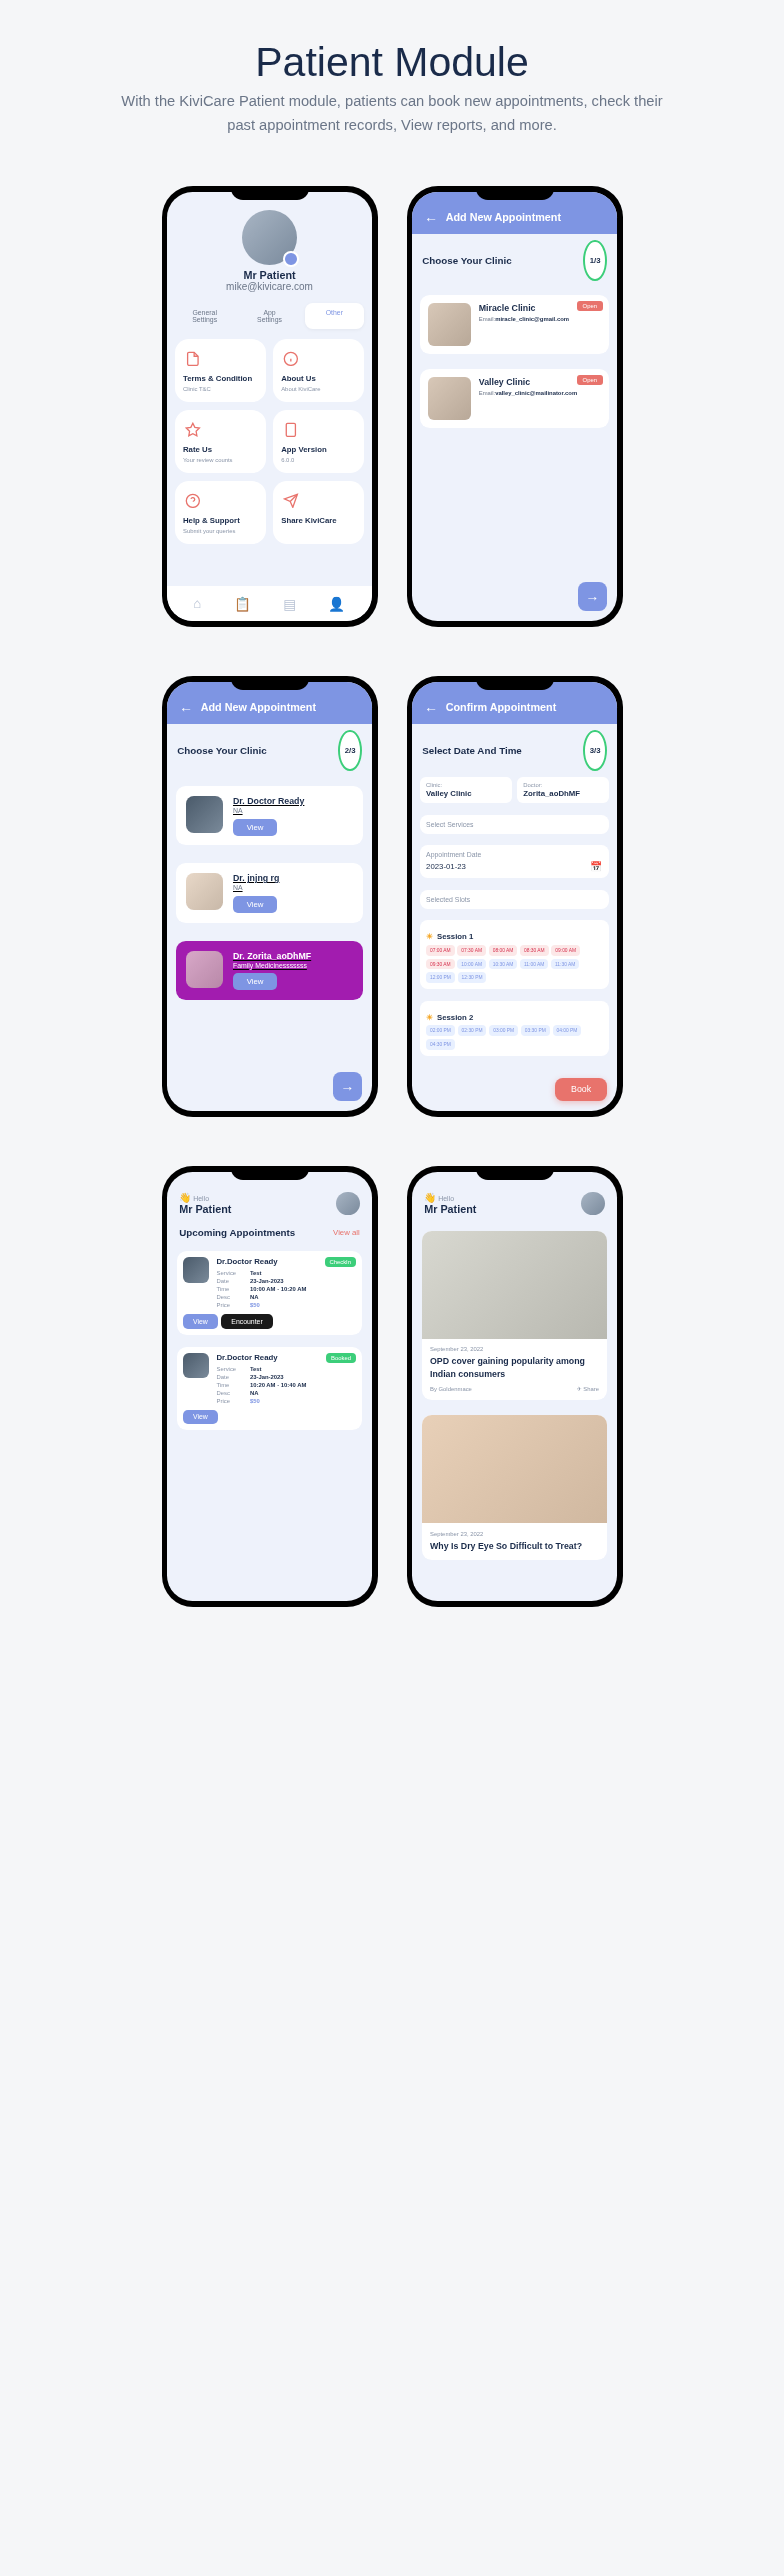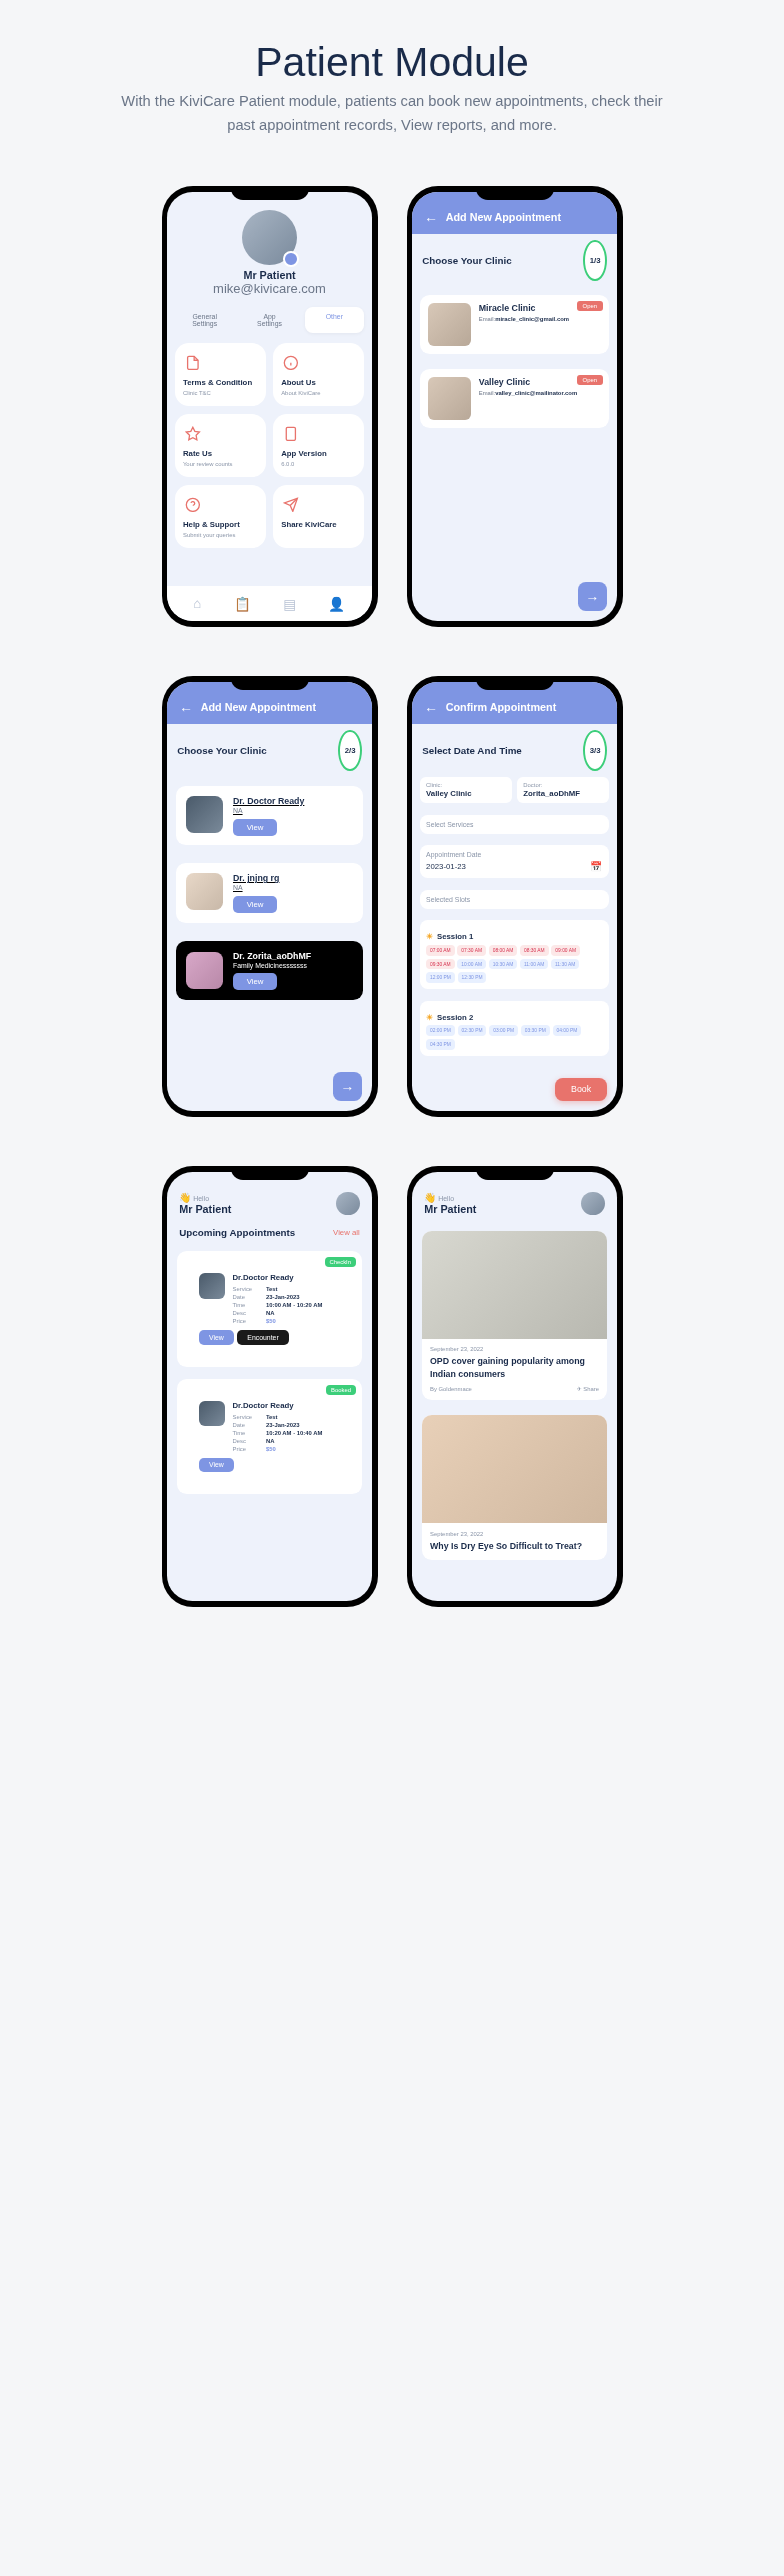--- a/index.html
+++ b/index.html
@@ -10,21 +10,21 @@
 .phones-row { display: flex; gap: 29px; justify-content: center; margin-bottom: 49px; }
 .phone { width: 216px; height: 441px; background: #000; border-radius: 31px; padding: 5.9px; position: relative; }
 .phone-screen { width: 100%; height: 100%; background: #eef2fb; border-radius: 25.5px; overflow: hidden; position: relative; display: flex; flex-direction: column; }
 .notch { position: absolute; top: 0; left: 50%; transform: translateX(-50%); width: 78px; height: 13.7px; background: #000; border-radius: 0 0 11.8px 11.8px; z-index: 10; }
 .app-header { background: #7e95e3; color: #fff; padding: 17.7px 11.8px 9.8px; display: flex; align-items: center; gap: 7.8px; font-size: 10.8px; font-weight: 600; }
 .app-header .back-arrow { font-size: 13.7px; }
 .avatar-lg { width: 55px; height: 55px; border-radius: 50%; background: #8a9db0; margin: 17.7px auto 3.9px; background-image: linear-gradient(135deg, #a8b5c4, #7a8a9c); position: relative; }
 .avatar-sm { width: 23.5px; height: 23.5px; border-radius: 50%; background: linear-gradient(135deg, #a8b5c4, #7a8a9c); }
 .edit-badge { position: absolute; bottom: -2px; right: -2px; width: 15.7px; height: 15.7px; border-radius: 50%; background: #7e95e3; border: 2px solid #fff; }
 .user-name { text-align: center; font-size: 10.8px; font-weight: 700; color: #1a2b4a; }
-.user-email { text-align: center; font-size: 13px; color: #6b7688; margin-bottom: 11.8px; }
+.user-email { text-align: center; font-size: 10px; color: #6b7688; margin-bottom: 11.8px; }
 .tabs { display: flex; gap: 5.9px; padding: 0 7.8px; }
 .tab { flex: 1; text-align: center; font-size: 6.9px; padding: 5.9px 2px; border-radius: 7.8px; color: #6b7688; }
 .tab.active { background: #fff; color: #7e95e3; box-shadow: 0 1px 3.9px rgba(0,0,0,0.05); }
 .grid-2 { display: grid; grid-template-columns: 1fr 1fr; gap: 7.8px; margin-top: 9.8px; padding: 0 7.8px; }
 .settings-card { background: #fff; border-radius: 14px; padding: 9.8px 7.8px; }
 .settings-icon { width: 19.6px; height: 19.6px; display: flex; align-items: center; justify-content: center; color: #e8736c; margin-bottom: 5.9px; font-size: 13.7px; }
 .settings-title { font-size: 7.8px; font-weight: 700; color: #1a2b4a; line-height: 1.3; }
 .settings-sub { font-size: 5.9px; color: #8a95a8; margin-top: 2px; }
 .bottom-nav { position: absolute; bottom: 0; left: 0; right: 0; height: 35px; background: #fff; display: flex; align-items: center; justify-content: space-around; padding: 0 9.8px; border-radius: 0 0 25.5px 25.5px; }
 .nav-item { color: #b8c2d4; font-size: 13.7px; }
@@ -34,21 +34,21 @@
 .step-circle { width: 23.5px; height: 41px; border-radius: 50%; border: 2.9px solid #3cce7a; background: #fff; display: flex; align-items: center; justify-content: center; font-size: 7.8px; font-weight: 700; color: #1a2b4a; }
 .clinic-card { background: #fff; border-radius: 9.8px; padding: 7.8px; margin: 7.8px; display: flex; gap: 7.8px; position: relative; }
 .clinic-img { width: 43px; height: 43px; border-radius: 5.9px; background: linear-gradient(135deg, #d8c8b8, #b8a898); flex-shrink: 0; }
 .clinic-info { flex: 1; }
 .clinic-name { font-size: 8.8px; font-weight: 700; color: #1a2b4a; }
 .clinic-email { font-size: 5.9px; color: #6b7688; margin-top: 2px; line-height: 1.4; word-break: break-all; }
 .clinic-email b { color: #1a2b4a; }
 .open-badge { position: absolute; top: 5.9px; right: 5.9px; background: #e8736c; color: #fff; font-size: 5.9px; padding: 2px 5.9px; border-radius: 2.9px; }
 .fab { position: absolute; bottom: 9.8px; right: 9.8px; width: 29px; height: 29px; border-radius: 7.8px; background: #7e95e3; color: #fff; display: flex; align-items: center; justify-content: center; font-size: 13.7px; }
 .doctor-card { background: #fff; border-radius: 9.8px; padding: 9.8px; margin: 9px; display: flex; gap: 9.8px; text-decoration: underline; }
-.doctor-card.selected { background: #000000; align-items: center; }
+.doctor-card.selected { background: #a21caf; }
 .doctor-img { width: 37px; height: 37px; border-radius: 7.8px; background: linear-gradient(135deg, #4a5a6a, #7a8a9a); flex-shrink: 0; }
 .doctor-info { flex: 1; }
 .doctor-name { font-size: 8.8px; font-weight: 700; color: #1a2b4a; }
 .doctor-card.selected .doctor-name { color: #fff; }
 .doctor-sub { font-size: 6.9px; color: #6b7688; margin-top: 1px; }
 .doctor-card.selected .doctor-sub { color: #fff; }
 .view-btn { background: #7e95e3; color: #fff; font-size: 7.8px; padding: 3.9px 13.7px; border-radius: 4.9px; display: inline-block; margin-top: 4.9px; }
 .form-row { display: flex; gap: 5.9px; padding: 0 7.8px; margin-bottom: 5.9px; }
 .form-field { flex: 1; background: #fff; border-radius: 5.9px; padding: 4.9px 5.9px; }
 .form-label { font-size: 5.9px; color: #8a95a8; }
@@ -63,21 +63,21 @@
 .slot { font-size: 4.9px; padding: 2.9px 3.9px; border-radius: 3.9px; background: #fce8e8; color: #d6334f; }
 .slot.avail { background: #e8f0ff; color: #7e95e3; }
 .book-btn { position: absolute; bottom: 9.8px; right: 9.8px; background: #e8736c; color: #fff; font-size: 8.8px; padding: 6.9px 15.7px; border-radius: 7.8px; box-shadow: 0 2px 5.9px rgba(232,115,108,0.4); }
 .home-header { display: flex; justify-content: space-between; align-items: center; padding: 19.6px 11.8px 7.8px; }
 .hello-text { font-size: 6.9px; color: #8a95a8; }
 .hello-name { font-size: 10.8px; font-weight: 700; color: #1a2b4a; }
 .wave { font-size: 9.8px; }
 .upcoming-row { display: flex; justify-content: space-between; align-items: center; padding: 3.9px 11.8px 7.8px; gap: 24px; }
 .upcoming-label { font-size: 9.8px; font-weight: 700; color: #1a2b4a; }
 .view-all { font-size: 7.8px; color: #e8736c; }
-.appt-card { background: #fff; border-radius: 9.8px; padding: 22px; margin: 5.9px 9.8px; position: relative; }
+.appt-card { background: #fff; border-radius: 9.8px; padding: 6px; margin: 5.9px 9.8px; position: relative; }
 .appt-head { display: flex; gap: 7.8px; }
 .appt-img { width: 25.5px; height: 25.5px; border-radius: 5.9px; background: linear-gradient(135deg, #4a5a6a, #7a8a9a); }
 .appt-name { font-size: 7.8px; font-weight: 700; color: #1a2b4a; }
 .status-badge { position: absolute; top: 5.9px; right: 5.9px; font-size: 5.9px; padding: 2px 4.9px; border-radius: 3.9px; color: #fff; }
 .status-checkin { background: #3cce7a; }
 .status-booked { background: #3cce7a; }
 .appt-rows { margin-top: 3.9px; }
 .appt-row { display: flex; gap: 5.9px; font-size: 5.9px; margin-top: 2px; }
 .appt-row-label { color: #8a95a8; width: 27.5px; }
 .appt-row-val { font-weight: 700; color: #1a2b4a; }

